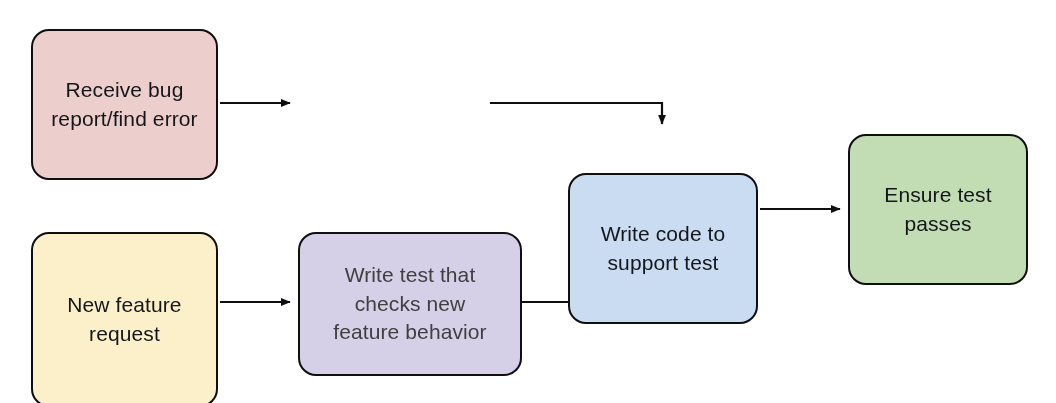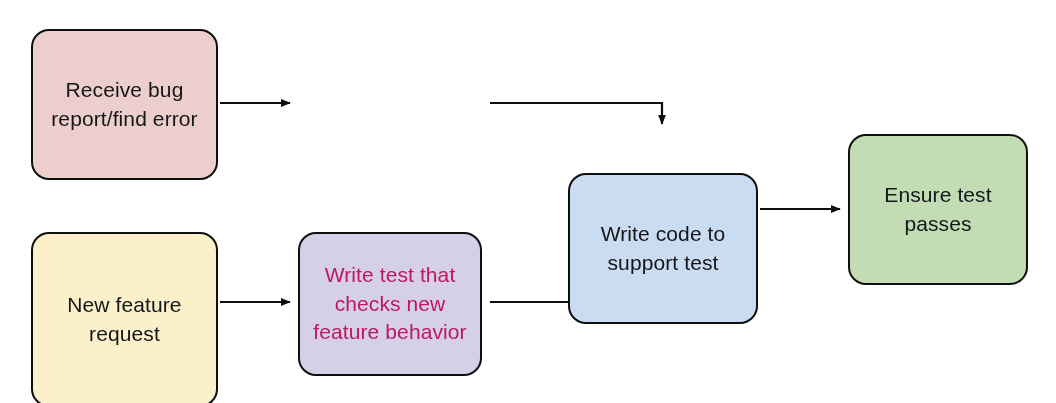--- a/index.html
+++ b/index.html
@@ -75,21 +75,21 @@
     <span class="label">Receive bug
 report/find error</span>
   </div>
 
 
   <div class="node" id="node-2" style="left: 31px; top: 232px; width: 187px; height: 175px; background: rgb(252, 240, 203); border-color: rgb(15, 15, 15); color: rgb(20, 22, 26);">
     <span class="label">New feature
 request</span>
   </div>
 
-  <div class="node" id="node-3" style="left: 298px; top: 232px; width: 184px; height: 144px; background: rgb(213, 208, 232); border-color: rgb(15, 15, 15); color: #be185d;">
+  <div class="node" id="node-3" style="left: 298px; top: 232px; width: 224px; height: 144px; background: rgb(213, 208, 232); border-color: rgb(15, 15, 15); color: #404040;">
     <span class="label">Write test that
 checks new
 feature behavior</span>
   </div>
 
   <div class="node" id="node-4" style="left: 568px; top: 134px; width: 190px; height: 151px; background: rgb(202, 220, 242); border-color: rgb(15, 15, 15); color: rgb(20, 22, 26); margin-top: 39px;">
     <span class="label">Write code to
 support test</span>
   </div>
 

